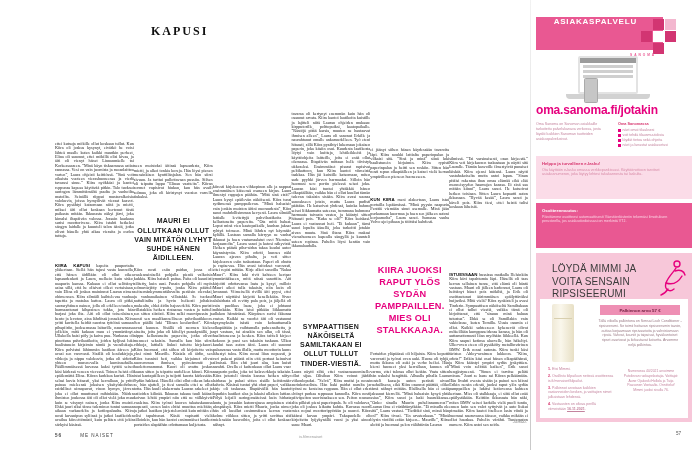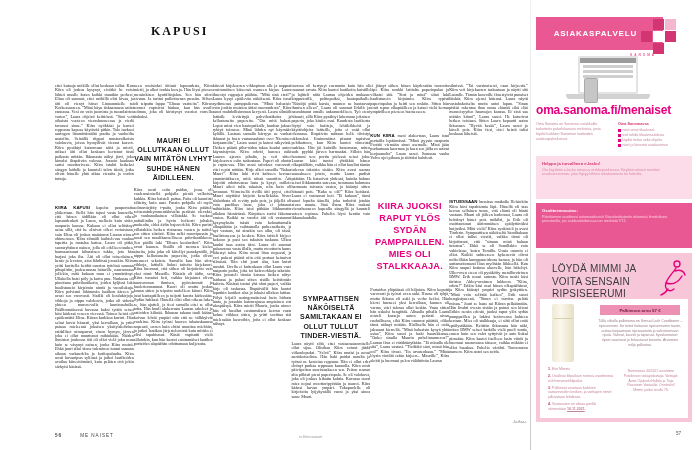--- a/index.html
+++ b/index.html
@@ -1,39 +1,39 @@
 <!DOCTYPE html>
 <html><head>
 <meta charset="utf-8">
 <style>
   html,body{margin:0;padding:0;background:#fff;}
   #stage{position:relative;width:696px;height:450px;background:#fff;overflow:hidden;
          font-family:"Liberation Sans",sans-serif;-webkit-text-size-adjust:none;}
   
   .jatkis{position:absolute;left:151px;top:24px;font-family:"Liberation Serif",serif;
           font-weight:bold;font-size:12px;letter-spacing:2px;color:#111;}
-  .columns{position:absolute;left:55px;top:84px;width:473px;height:343px;display:flex;}
+  .columns{position:absolute;left:55px;top:84px;width:473px;height:343px;display:flex;align-items:flex-end;}
   .col{flex:1;display:flex;flex-direction:column;overflow:hidden;position:relative;}
   .seg{font-family:"Liberation Serif",serif;font-size:4.2px;line-height:1.05;color:#232323;
        text-align:justify;overflow:hidden;}
   .seg .lead{font-family:"Liberation Sans",sans-serif;font-weight:bold;font-size:4.4px;color:#111;}
   .pullquote{display:flex;align-items:center;justify-content:center;text-align:center;
              font-weight:bold;overflow:hidden;}
   .pq-dark{font-size:7px;line-height:1.32;color:#1c1c1c;letter-spacing:.2px;}
   .pq-magenta{font-size:9.2px;line-height:1.3;color:#e6007e;letter-spacing:.2px;}
   .jatkuu{position:absolute;left:460px;top:419px;width:67px;text-align:right;font-style:italic;
           font-size:4.4px;color:#8a8a8a;background:transparent;}
   .footer-left{position:absolute;left:55px;top:433px;font-size:4.6px;letter-spacing:1px;color:#444;}
   .footer-left .pn{margin-right:18px;font-weight:bold;}
   .footer-url{position:absolute;left:299px;top:434px;font-size:4px;color:#9b9b9b;text-decoration:none;}
   .fold{position:absolute;left:530px;top:0;width:1px;height:450px;
         background:linear-gradient(#f2f2f2,#c9c9c9);}
   
   .banner{position:absolute;left:536px;top:17px;width:127px;height:33px;background:#e95892;
-          display:flex;align-items:center;justify-content:flex-end;padding-right:26px;box-sizing:border-box;}
+          display:flex;align-items:flex-start;justify-content:flex-end;padding-right:26px;box-sizing:border-box;}
   .banner span{color:#fff;font-weight:bold;font-size:8px;letter-spacing:.8px;}
   .checkers{position:absolute;left:641px;top:19px;width:36px;height:36px;}
   .checkers div{position:absolute;width:11px;height:11px;}
   .sq-dark{background:#d23572;}
   .sq-light{background:#f3b7cf;}
   .c1{left:12px;top:0;}.c2{left:0;top:12px;}.c3{left:12px;top:12px;background:#fff;}
   .c4{left:24px;top:12px;}.c5{left:12px;top:24px;}.c6{left:24px;top:0;}
   .sanoma{position:absolute;left:630px;top:53px;font-size:3.2px;letter-spacing:2px;color:#e95892;font-weight:bold;}
   .laptop{position:absolute;left:556px;top:56px;width:100px;height:48px;}
   .lap-screen{position:absolute;left:22px;top:0;width:60px;height:38px;background:#e3e3e3;
@@ -144,21 +144,21 @@
           <div class="lap-bar"></div>
           <div class="lap-line"></div>
           <div class="lap-line"></div>
           <div class="lap-line"></div>
         </div>
     </div>
     <div class="lap-base"></div>
     <div class="lap-phone"></div>
   </div>
 
-  <a class="url" href="#">oma.sanoma.fi/menaiset</a>
+  <a class="url" href="#">oma.sanoma.fi/jotakin</a>
 
   <div class="twocol">
     <div class="intro">Oma Sanoma on Sanoman asiakkaille tarkoitettu palvelukanava verkossa, josta löydät kaikkien Sanoman tuotteiden asiakaspalvelusivut.</div>
     <div class="benefits">
       <div class="benefits-title">Oma Sanomassa</div>
       <div id="benefits-list">
           <div class="benefit"><span class="bullet-sq"></span>näet omat tilauksesi</div>
           <div class="benefit"><span class="bullet-sq"></span>voit tehdä tilausmuutoksia</div>
           <div class="benefit"><span class="bullet-sq"></span>löydät tietoa sekä ohjeita</div>
           <div class="benefit"><span class="bullet-sq"></span>näet ja lunastat asiakasetusi</div>

